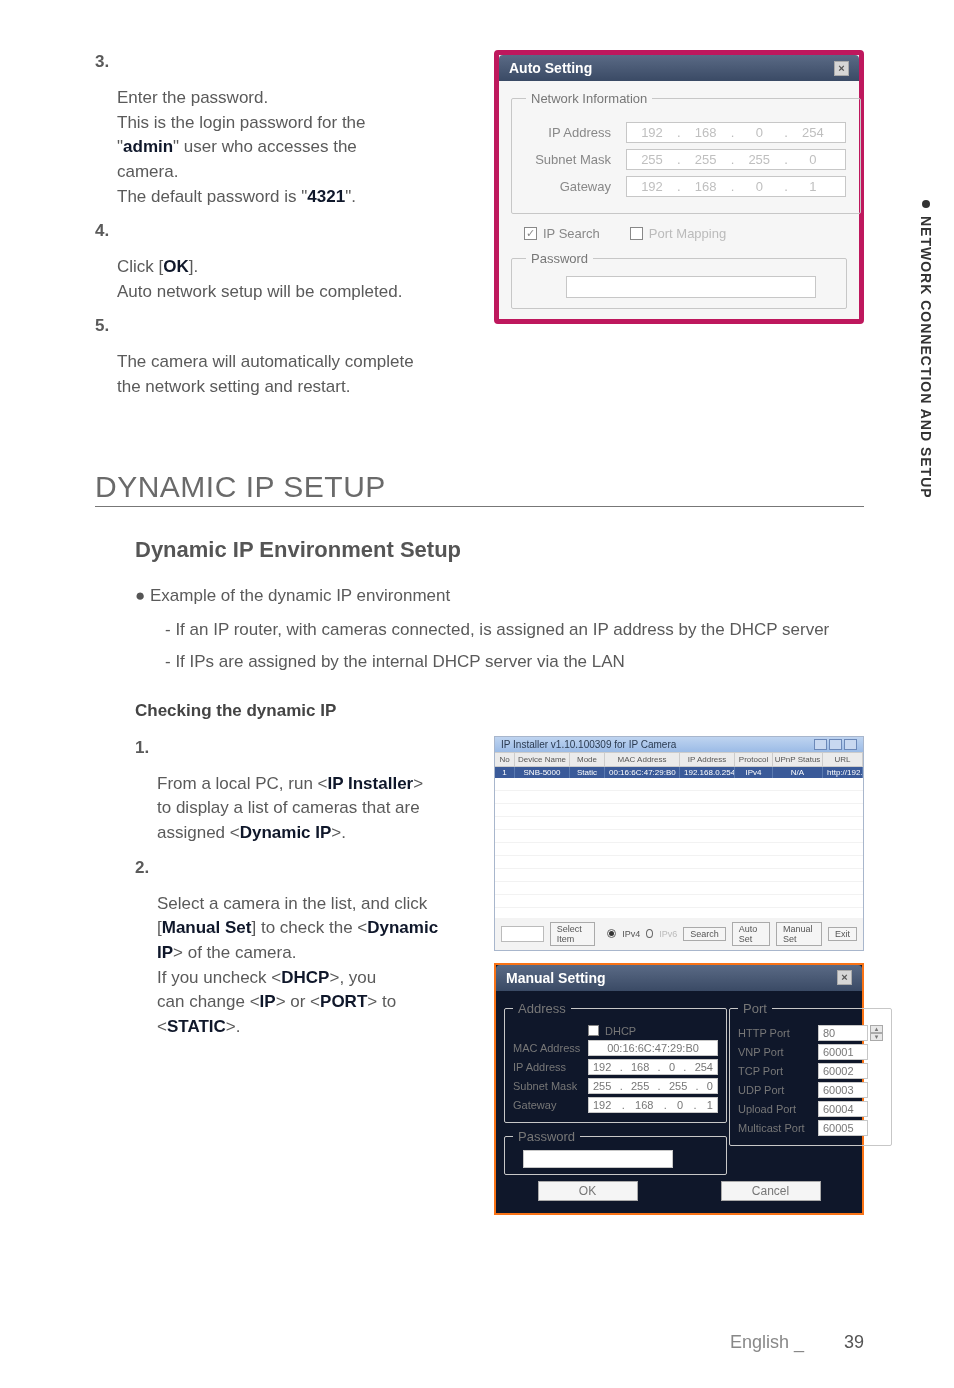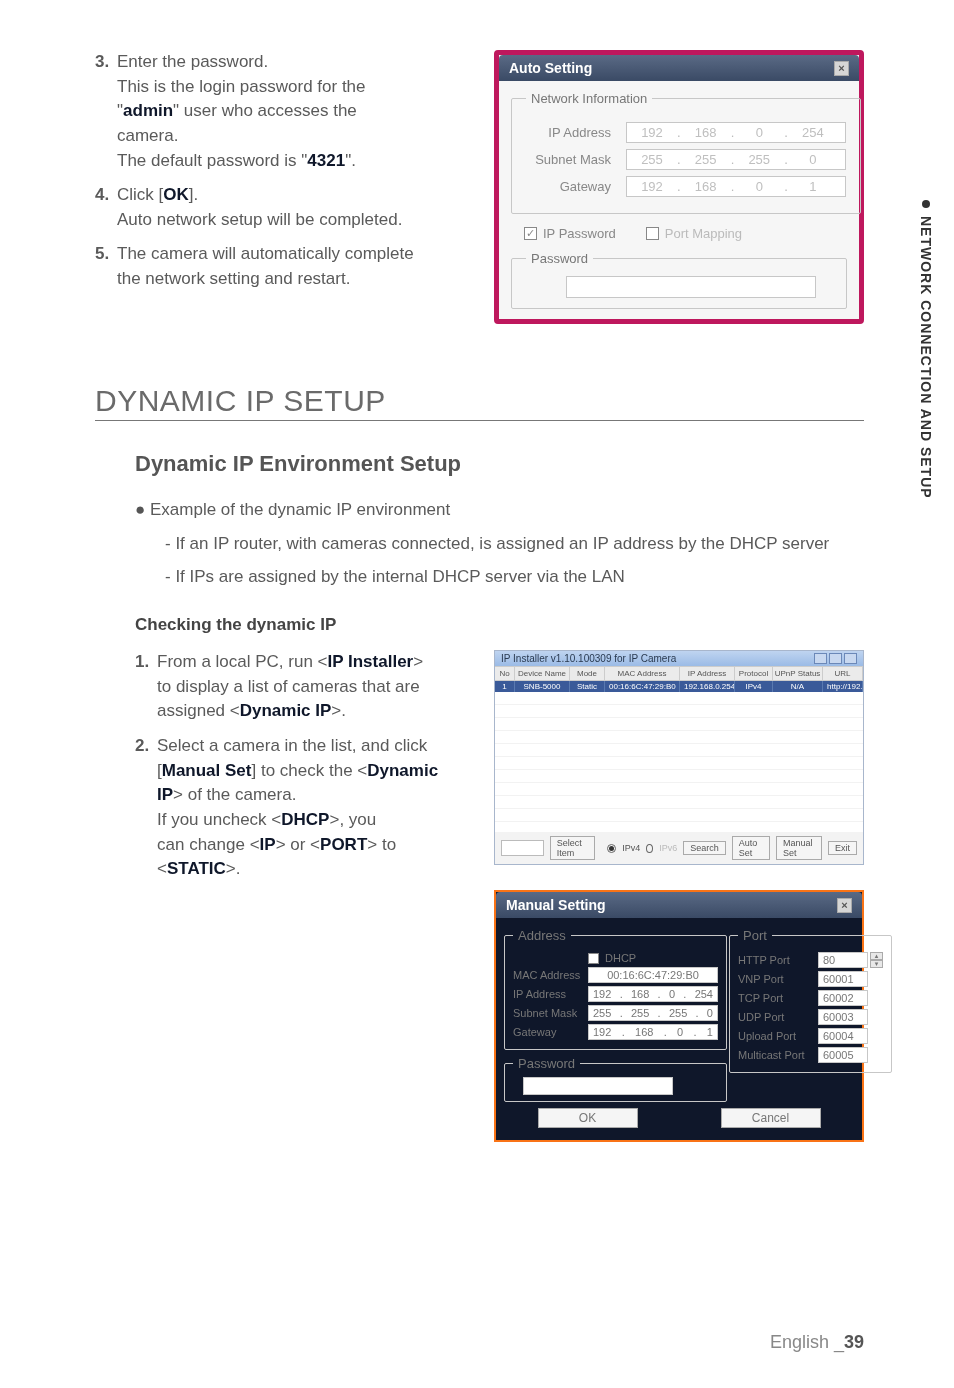--- a/index.html
+++ b/index.html
@@ -11,21 +11,21 @@
     color: #5a5a5a;
     position: relative;
     padding: 50px 90px 0 95px;
   }
   .top-row { display: flex; gap: 20px; }
   .top-left { flex: 1; font-size: 17px; line-height: 1.45; }
   .top-right { width: 370px; }
   ol.instr { list-style: none; }
   ol.instr li { margin-bottom: 10px; display: flex; }
   ol.instr li .num { font-weight: bold; min-width: 22px; }
-  ol.instr li .body { flex: 1; }
+  ol.instr li .body { flex: 1; margin-top: 36px; }
   .bold { font-weight: bold; color: #0f172a; }
 
   
   .dlg {
     border: 5px solid #be185d;
     border-radius: 4px;
     background: #f6f6f6;
     font-size: 13px;
     color: #888;
   }
@@ -100,21 +100,21 @@
   .mid-row { display: flex; gap: 20px; margin-left: 40px; }
   .mid-left { flex: 1; font-size: 17px; line-height: 1.45; }
   .mid-right { width: 370px; }
 
   
   .ipinst {
     border: 1px solid #a8b6cc;
     background: #f3f3f3;
     font-size: 9px;
     color: #555;
-    margin-bottom: 25px;
+    margin-bottom: 12px;
   }
   .ipinst-title {
     background: linear-gradient(#bfd4f0, #9bbbe6);
     color: #2a3a50;
     padding: 2px 6px;
     display: flex; justify-content: space-between; align-items: center;
     font-size: 10px;
   }
   .ipinst-title .winbtns { display: flex; gap: 2px; }
   .ipinst-title .winbtns span {
@@ -190,21 +190,21 @@
   }
   .side-tab .dot { width: 8px; height: 8px; background: #333; border-radius: 50%; display: inline-block; }
 
   .footer {
     position: absolute;
     bottom: 35px;
     right: 90px;
     font-size: 18px;
     color: #888;
   }
-  .footer .pnum { font-weight: bold; color: #555; }
+  .footer .pnum { font-weight: normal; color: #555; margin-left: 40px; }
 </style>
 </head>
 <body>
 
 <div class="top-row">
   <div class="top-left">
     <ol class="instr">
       <li>
         <span class="num">3.</span>
         <span class="body">
@@ -273,21 +273,21 @@
               <span class="dot">.</span>
             <span class="oct">0</span>
               <span class="dot">.</span>
             <span class="oct">1</span>
           </span>
         </div>
       </fieldset>
       <div class="chk-row">
         <span class="chk">
           <span class="chk-square">✓</span>
-          <span>IP Password</span>
+          <span>IP Search</span>
         </span>
         <span class="chk" style="color:#bbb;">
           <span class="chk-square"></span>
           <span>Port Mapping</span>
         </span>
       </div>
       <fieldset>
         <legend>Password</legend>
         <div class="pwd-input"></div>
       </fieldset>

